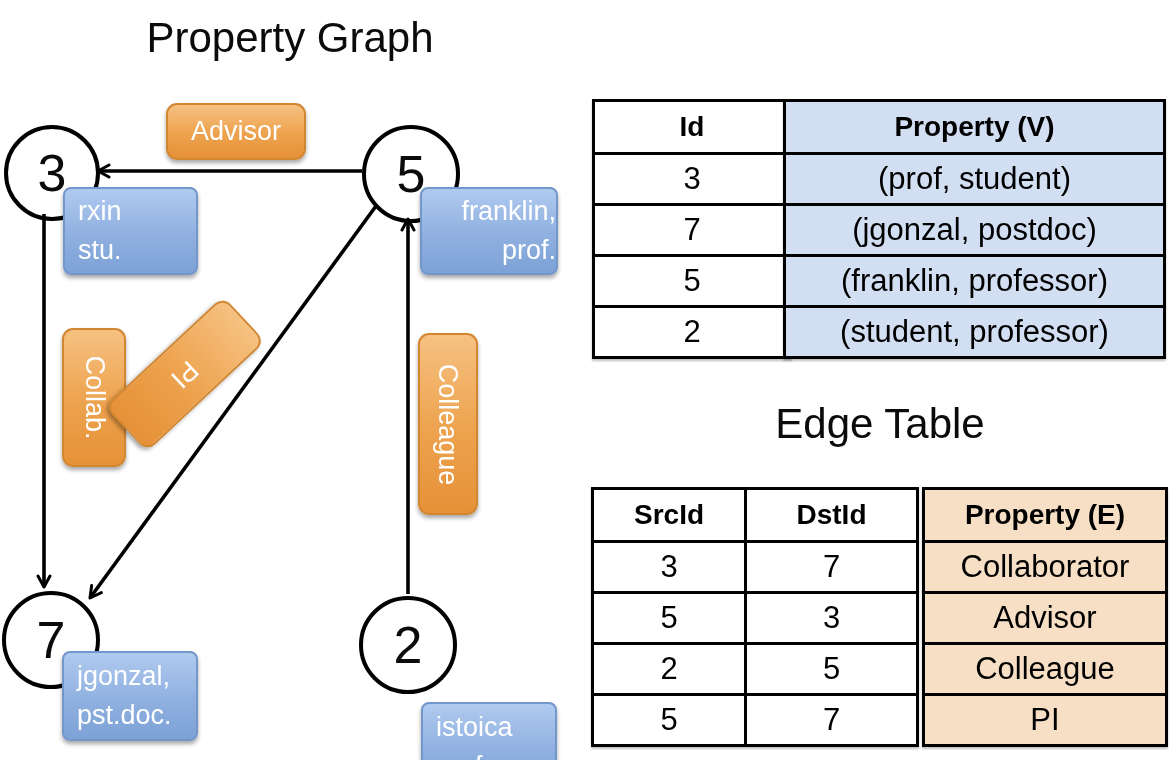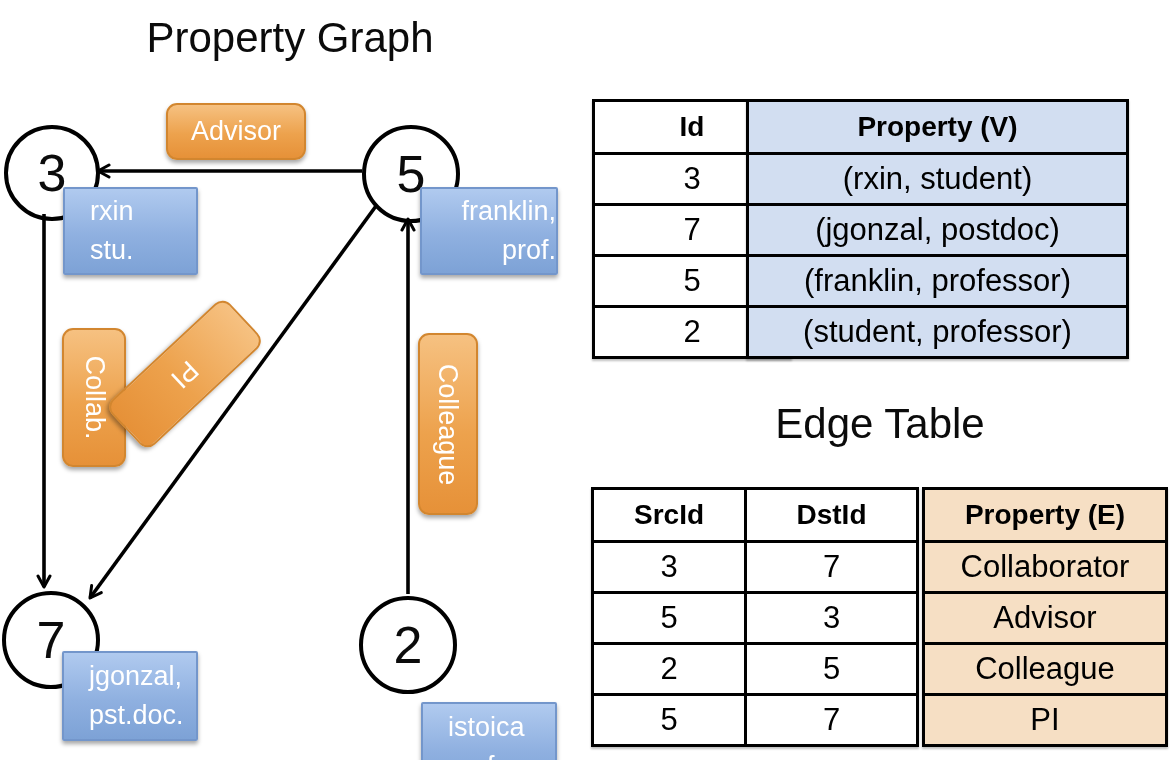--- a/index.html
+++ b/index.html
@@ -22,27 +22,27 @@
     position:absolute; border-radius:11px;
     background:linear-gradient(180deg,#f6c181 0%,#eda24d 55%,#e69138 100%);
     border:2px solid #d2862f;
     box-shadow:0 3px 4px rgba(0,0,0,0.35);
     display:flex; align-items:center; justify-content:center;
     color:#fff; font-size:27px;
   }
   .elabel .vtext { transform:rotate(90deg); white-space:nowrap; }
   
   .vprop {
-    position:absolute; border-radius:2px;
+    position:absolute; border-radius:8px;
     background:linear-gradient(180deg,#b0caef 0%,#8fb0e0 55%,#7da2d6 100%);
     border:2px solid #7396cb;
     box-shadow:0 3px 4px rgba(0,0,0,0.35);
     color:#fff; font-size:27px; line-height:1.45;
     display:flex; flex-direction:column; justify-content:center;
-    padding-left:25px; box-sizing:border-box;
+    padding-left:13px; box-sizing:border-box;
   }
   
   table.t { position:absolute; border-collapse:collapse; table-layout:fixed;
             box-shadow:0 2px 2px rgba(0,0,0,0.25); }
   table.t td {
     border:3px solid #000; text-align:center; vertical-align:middle;
     font-size:31px; padding:0; overflow:hidden; white-space:nowrap;
   }
   table.t tr.hd td { font-weight:bold; font-size:28px; height:50px; }
   table.t tr.dr td { height:48px; }
@@ -127,27 +127,27 @@
         </tr>
     <tr class="dr">
           <td class="whitebg">5</td>
         </tr>
     <tr class="dr">
           <td class="whitebg">2</td>
         </tr>
   </tbody>
     </table>
 
-  <table class="t" style="left:746px; top:99px; width:383px;padding-left:20px;">
+  <table class="t" style="left:783px; top:99px; width:383px;padding-left:20px;">
     <tbody>
         <tr class="hd">
           <td class="bluebg">Property (V)</td>
         </tr>
     <tr class="dr">
-          <td class="bluebg">(rxin, student)</td>
+          <td class="bluebg">(prof, student)</td>
         </tr>
     <tr class="dr">
           <td class="bluebg">(jgonzal, postdoc)</td>
         </tr>
     <tr class="dr">
           <td class="bluebg">(franklin, professor)</td>
         </tr>
     <tr class="dr">
           <td class="bluebg">(student, professor)</td>
         </tr>

